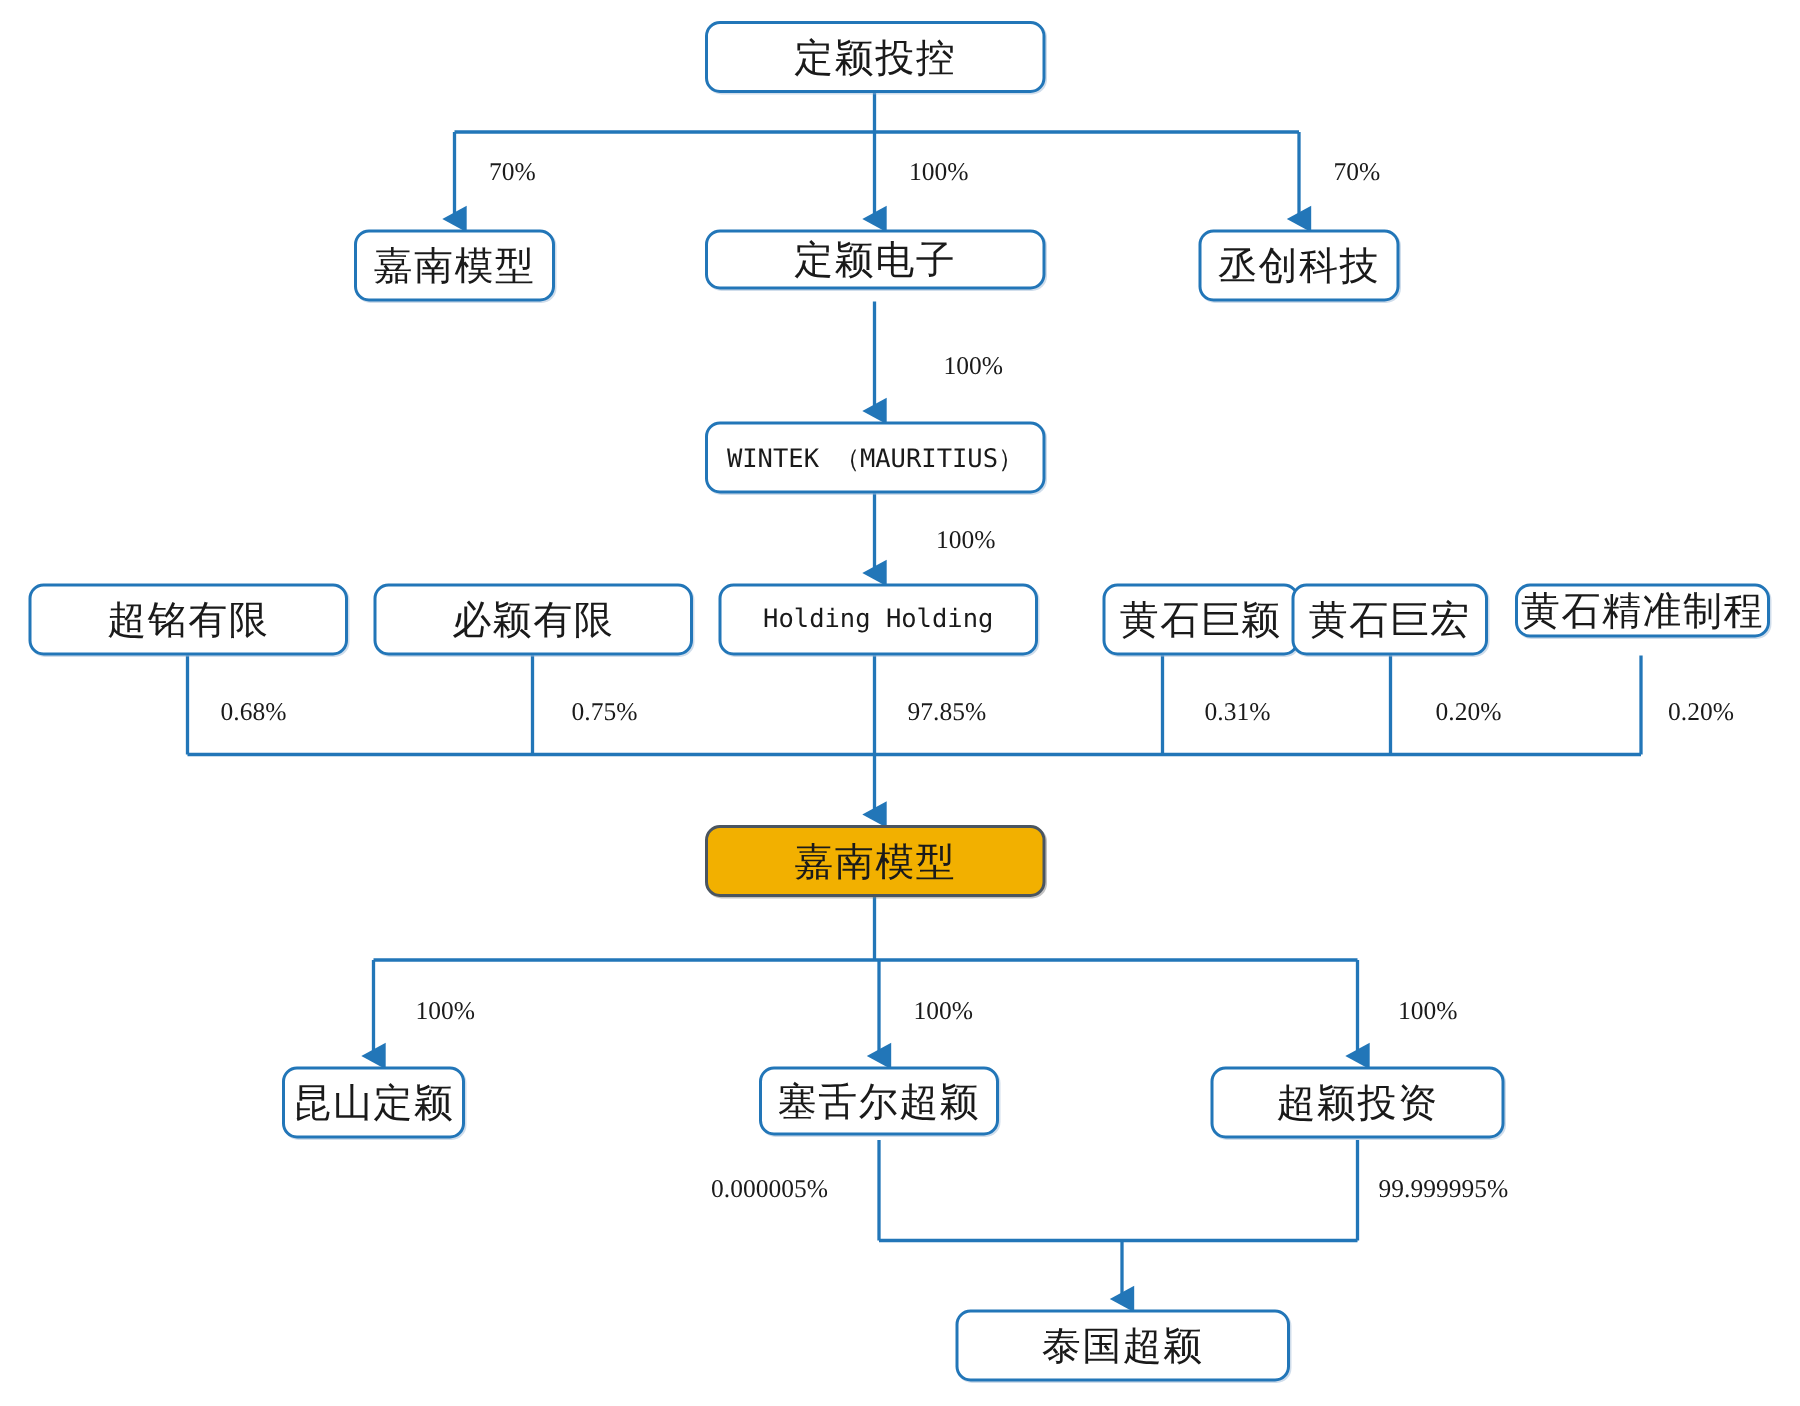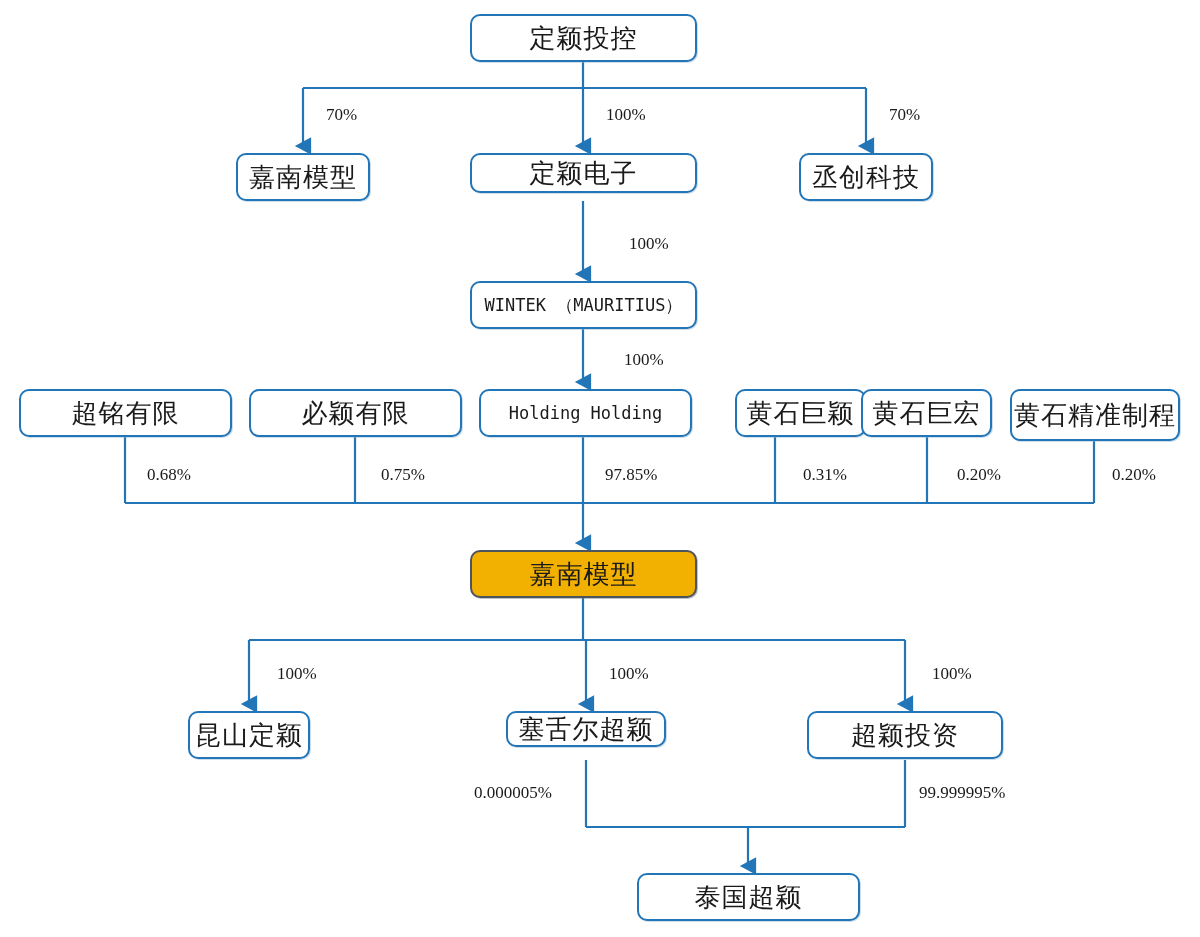--- a/index.html
+++ b/index.html
@@ -133,33 +133,33 @@
   </div>
 
   <div class="node" style="left:709px; top:389px; width:131px; height:48px;margin-left:26px;">
     <span>黄石巨颖</span>
   </div>
 
   <div class="node" style="left:861px; top:389px; width:131px; height:48px;">
     <span>黄石巨宏</span>
   </div>
 
-  <div class="node" style="left:1010px; top:389px; width:170px; height:52px;">
+  <div class="node" style="left:1010px; top:389px; width:170px; height:36px;">
     <span>黄石精准制程</span>
   </div>
 
   <div class="node highlight" style="left:470px; top:550px; width:227px; height:48px;">
     <span>嘉南模型</span>
   </div>
 
   <div class="node" style="left:188px; top:711px; width:122px; height:48px;">
     <span>昆山定颖</span>
   </div>
 
-  <div class="node" style="left:506px; top:711px; width:160px; height:36px;">
+  <div class="node" style="left:506px; top:711px; width:160px; height:46px;">
     <span>塞舌尔超颖</span>
   </div>
 
   <div class="node" style="left:807px; top:711px; width:196px; height:48px;">
     <span>超颖投资</span>
   </div>
 
   <div class="node" style="left:637px; top:873px; width:223px; height:48px;">
     <span>泰国超颖</span>
   </div>

